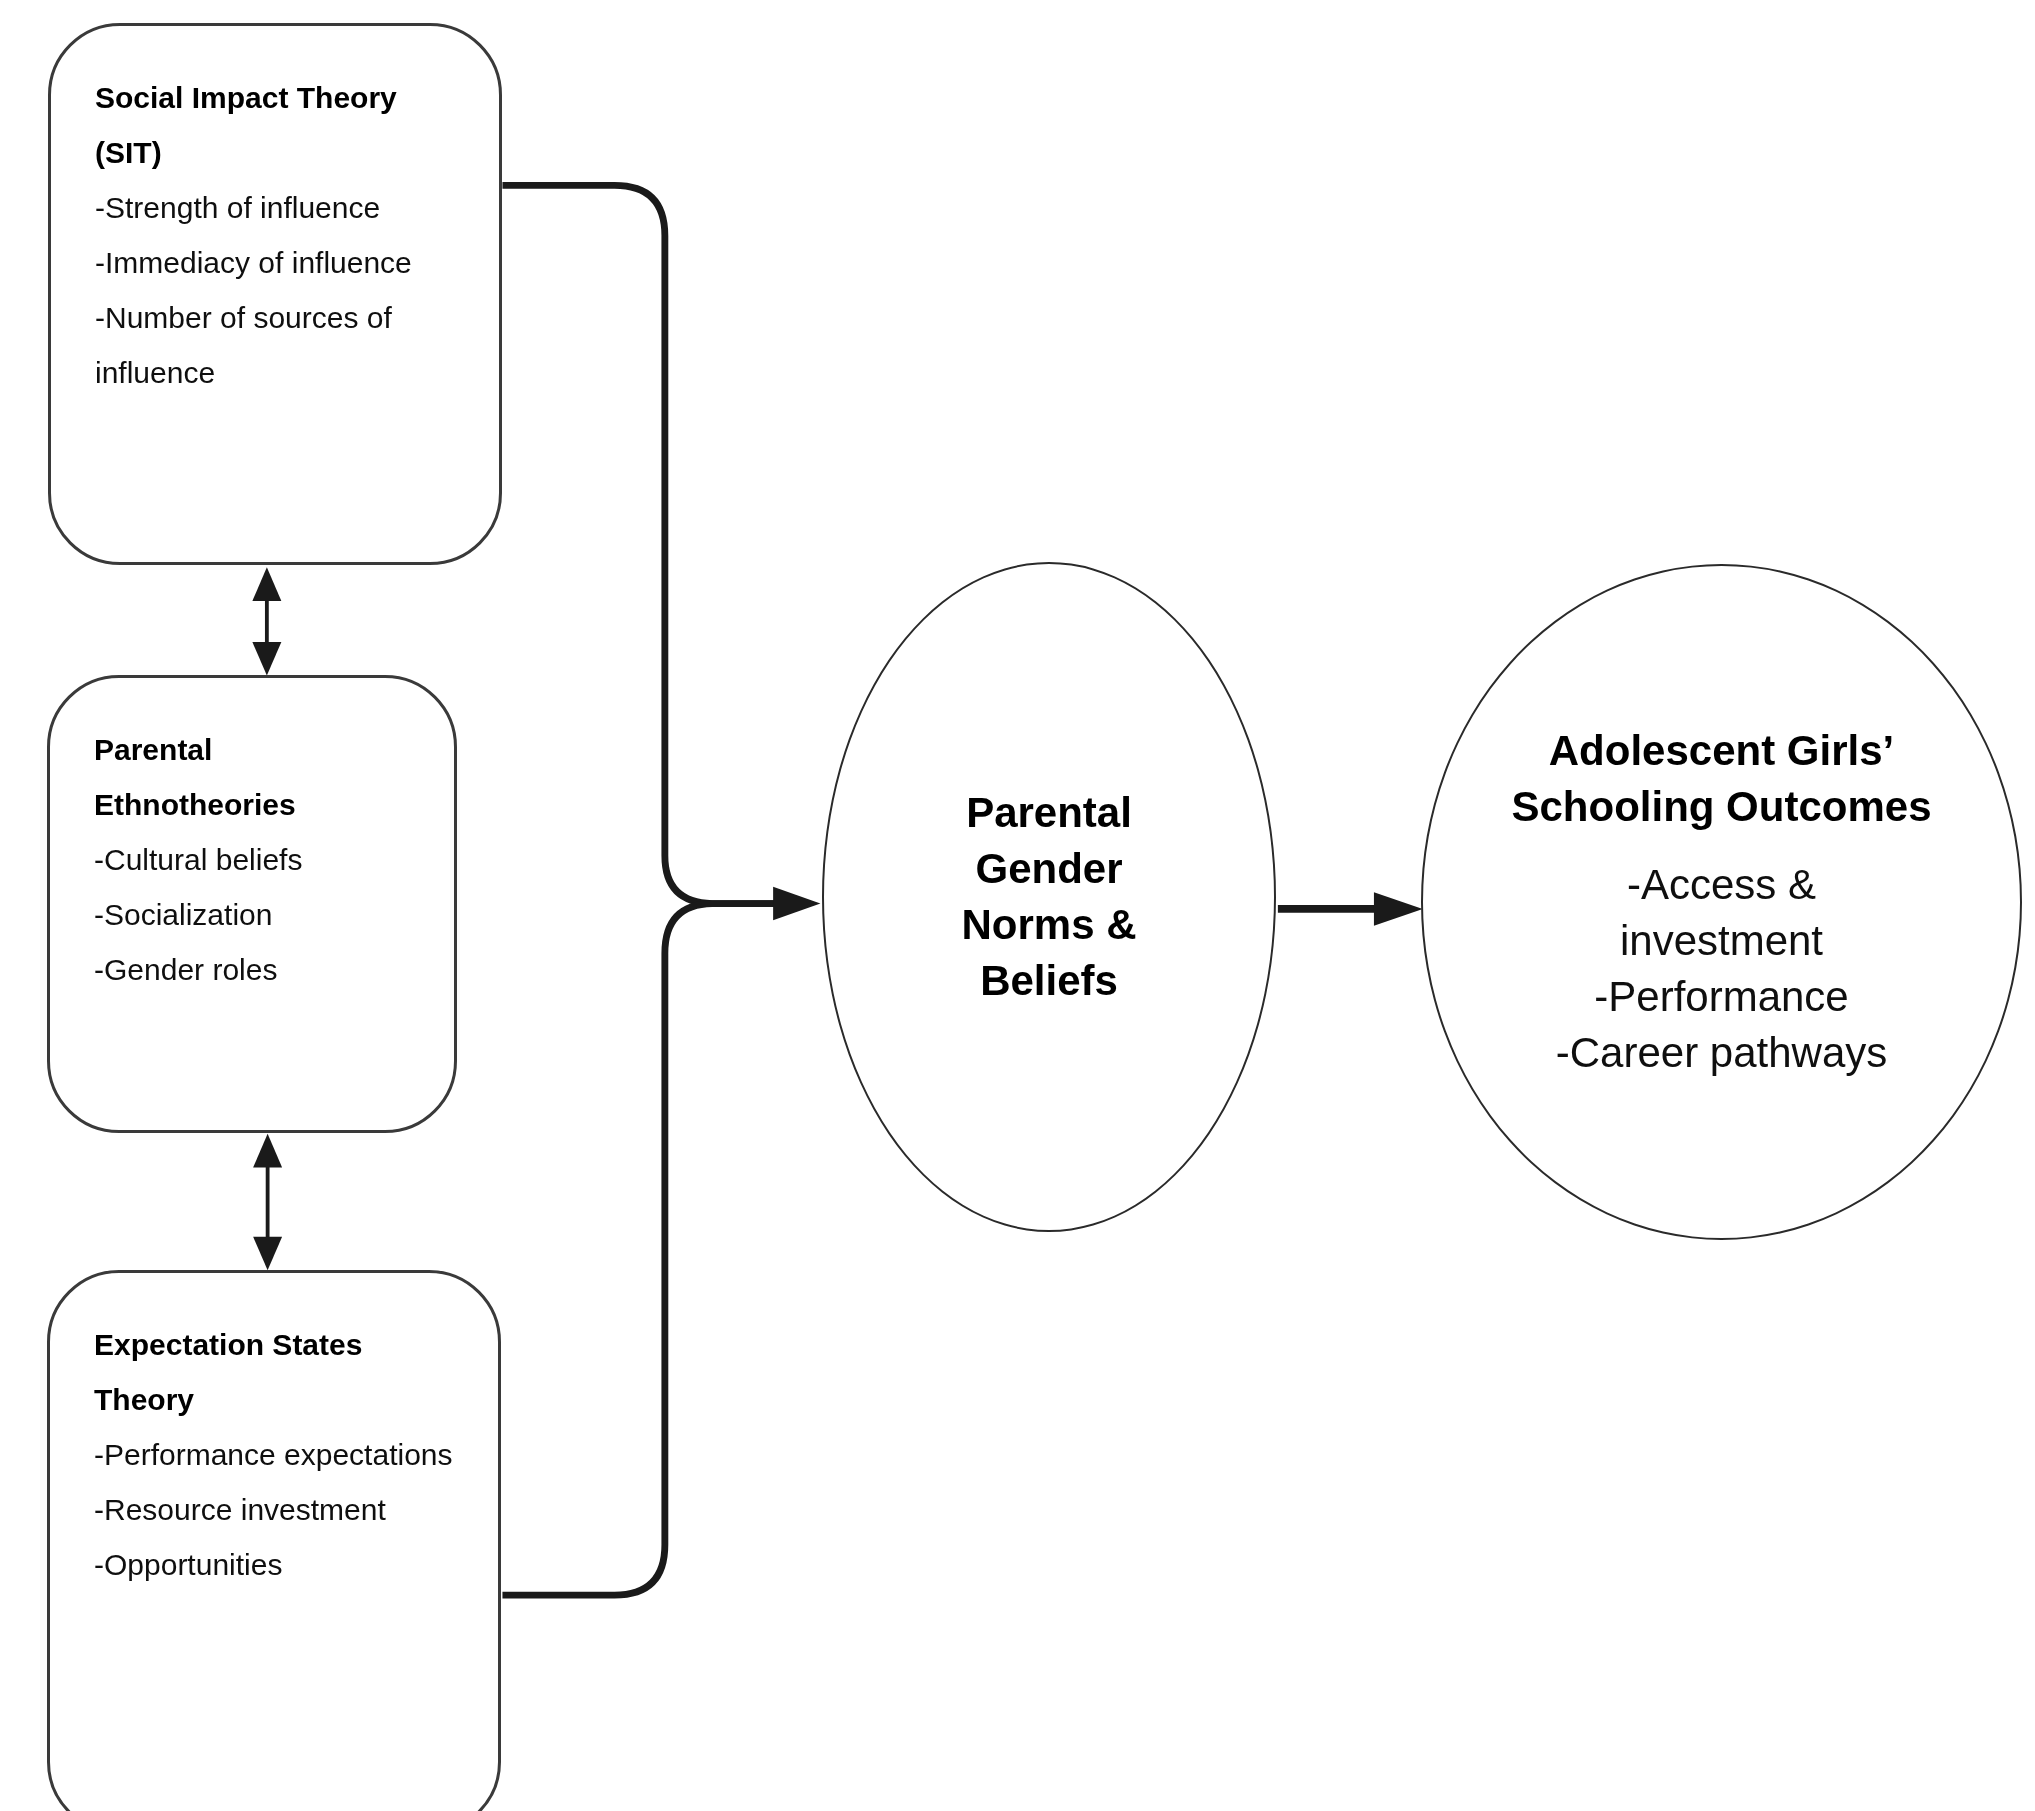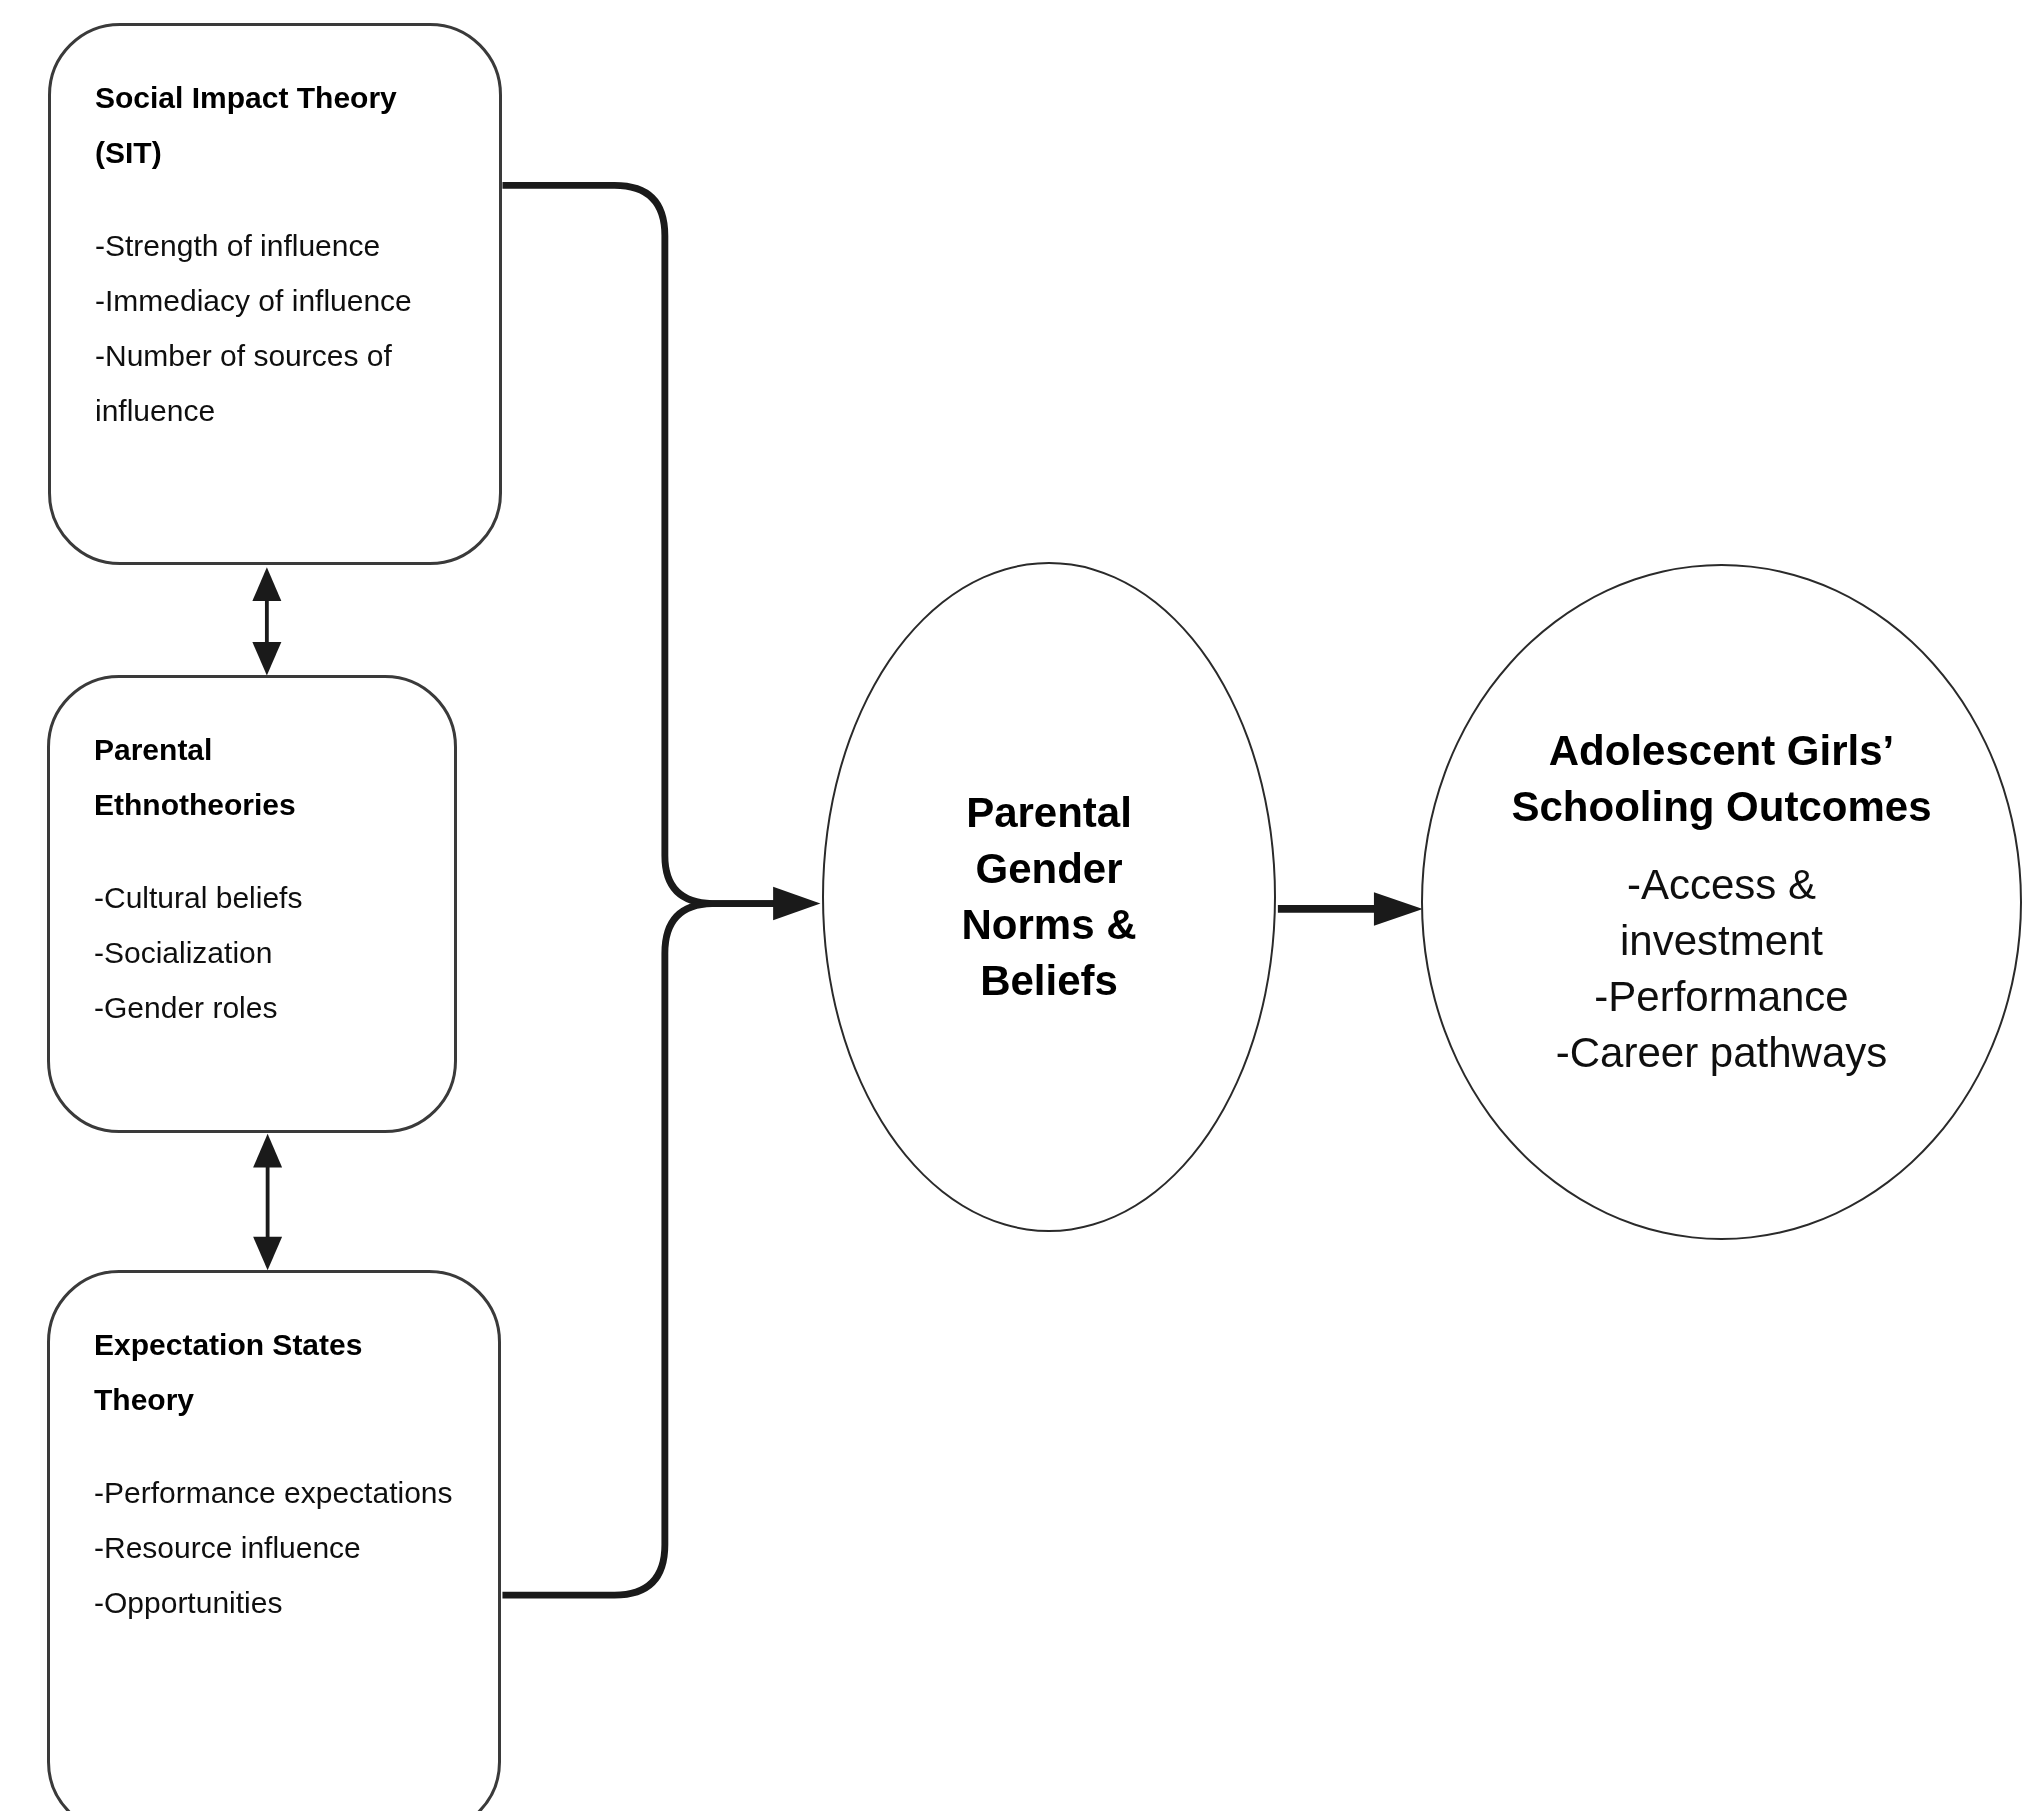--- a/index.html
+++ b/index.html
@@ -35,21 +35,20 @@
     line-height: 55px;
   }
   .box-1 { left: 48px;  top: 23px;   width: 454px; height: 542px; }
   .box-2 { left: 47px;  top: 675px;  width: 410px; height: 458px; }
   .box-3 { left: 47px;  top: 1270px; width: 454px; height: 564px; }
   .box-title {
     font-weight: bold;
     color: #000000;
   }
   .box-items {
-    margin-top: 38px;
   }
   .node-ellipse {
     position: absolute;
     box-sizing: border-box;
     border: 2.3px solid #2a2a2a;
     border-radius: 50%;
     background: #ffffff;
     display: flex;
     flex-direction: column;
     align-items: center;
@@ -112,21 +111,21 @@
         <div class="li">-Cultural beliefs</div>
         <div class="li">-Socialization</div>
         <div class="li">-Gender roles</div>
       </div>
   </div>
 
   <div class="node-box box-3">
     <div class="box-title">Expectation States Theory</div>
     <div class="box-items">
         <div class="li">-Performance expectations</div>
-        <div class="li">-Resource influence</div>
+        <div class="li">-Resource investment</div>
         <div class="li">-Opportunities</div>
       </div>
   </div>
 
   <div class="node-ellipse ellipse-center">
     <div class="ellipse-title">Parental Gender Norms &amp; Beliefs</div>
   </div>
 
   <div class="node-ellipse ellipse-right">
     <div class="ellipse-title">Adolescent Girls’ Schooling Outcomes</div>

